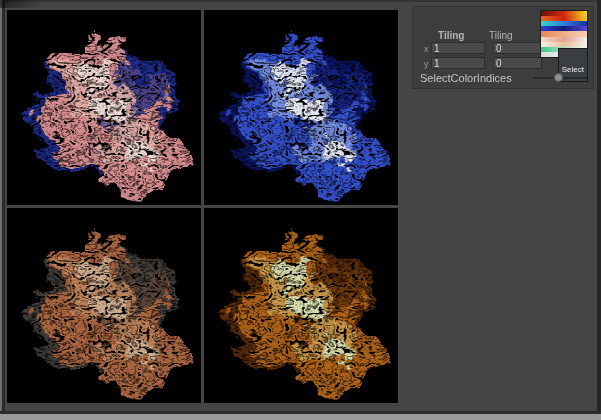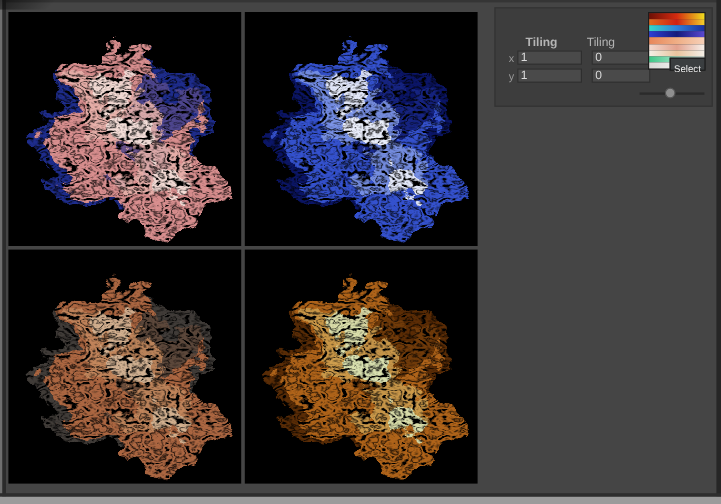--- a/index.html
+++ b/index.html
@@ -41,21 +41,21 @@
     position:absolute; height:12px; background:#4a4a4a; border:1px solid #2e2e2e;
     color:#dcdcdc; font-size:10px; font-family:"Liberation Sans", sans-serif;
     padding:0 2px; line-height:10px; outline:none;
   }
   .thumb {
     position:absolute; right:5px; top:3px; width:48px; height:48px;
     border:1px solid #1d1d1d; display:flex; flex-direction:column; cursor:pointer;
   }
   .thumb .stripe { flex:1; }
   .select-btn {
-    position:absolute; right:5px; top:41px; height:11px; padding:4px 3px;
+    position:absolute; right:5px; top:41px; height:11px; padding:16px 3px;
     background:#3a3e40; border:1px solid #1c1c1c; color:#efefef;
     font-size:8px; line-height:9px; font-family:"Liberation Sans", sans-serif; cursor:pointer;
   }
   .slider-label { position:absolute; left:7px; top:65px; font-size:11px; color:#c4c4c4; }
   .slider { position:absolute; right:6px; top:63px; width:54px; height:16px; }
   .slider-track { position:absolute; left:0; right:0; top:7px; height:2px; background:#2b2b2b; }
   .slider-knob {
     position:absolute; top:3px; width:9px; height:9px; border-radius:50%;
     background:#8f8f8f; border:1px solid #555; margin-left:-4px;
   }
@@ -183,20 +183,21 @@
         <div class="stripe" style="background: linear-gradient(90deg, rgb(53, 216, 200), rgb(47, 127, 216), rgb(26, 47, 158));"></div>
         <div class="stripe" style="background: linear-gradient(90deg, rgb(46, 63, 212), rgb(20, 27, 124), rgb(90, 72, 208));"></div>
         <div class="stripe" style="background: linear-gradient(90deg, rgb(232, 135, 90), rgb(239, 174, 133), rgb(246, 208, 184));"></div>
         <div class="stripe" style="background: linear-gradient(90deg, rgb(243, 217, 206), rgb(227, 162, 142), rgb(246, 239, 233));"></div>
         <div class="stripe" style="background: linear-gradient(90deg, rgb(242, 239, 230), rgb(233, 196, 158), rgb(244, 239, 231));"></div>
         <div class="stripe" style="background: linear-gradient(90deg, rgb(62, 199, 135), rgb(159, 226, 196), rgb(242, 247, 241));"></div>
         <div class="stripe" style="background: linear-gradient(90deg, rgb(217, 217, 214), rgb(239, 239, 237), rgb(230, 230, 227));"></div>
       </div>
     <button class="select-btn">Select</button>
 
+    <div class="slider-label">SelectColorIndices</div>
     <div class="slider">
       <div class="slider-track"></div>
       <div class="slider-knob" id="slider-knob" style="left: 46%;"></div>
     </div>
   </div>
 
   <div class="edge-top"></div>
   <div class="edge-left"></div>
   <div class="edge-left2"></div>
   <div class="edge-right"></div>

